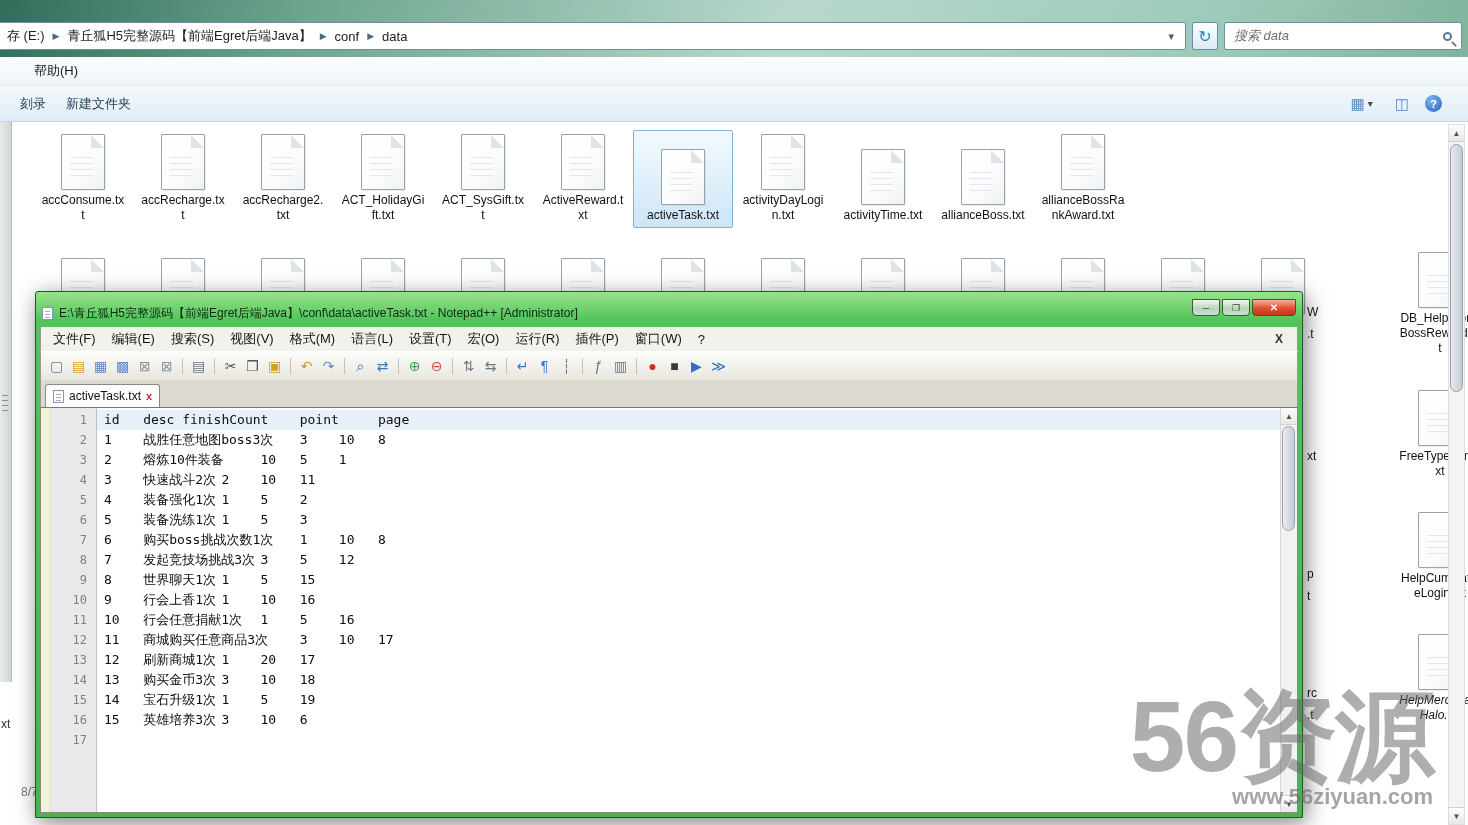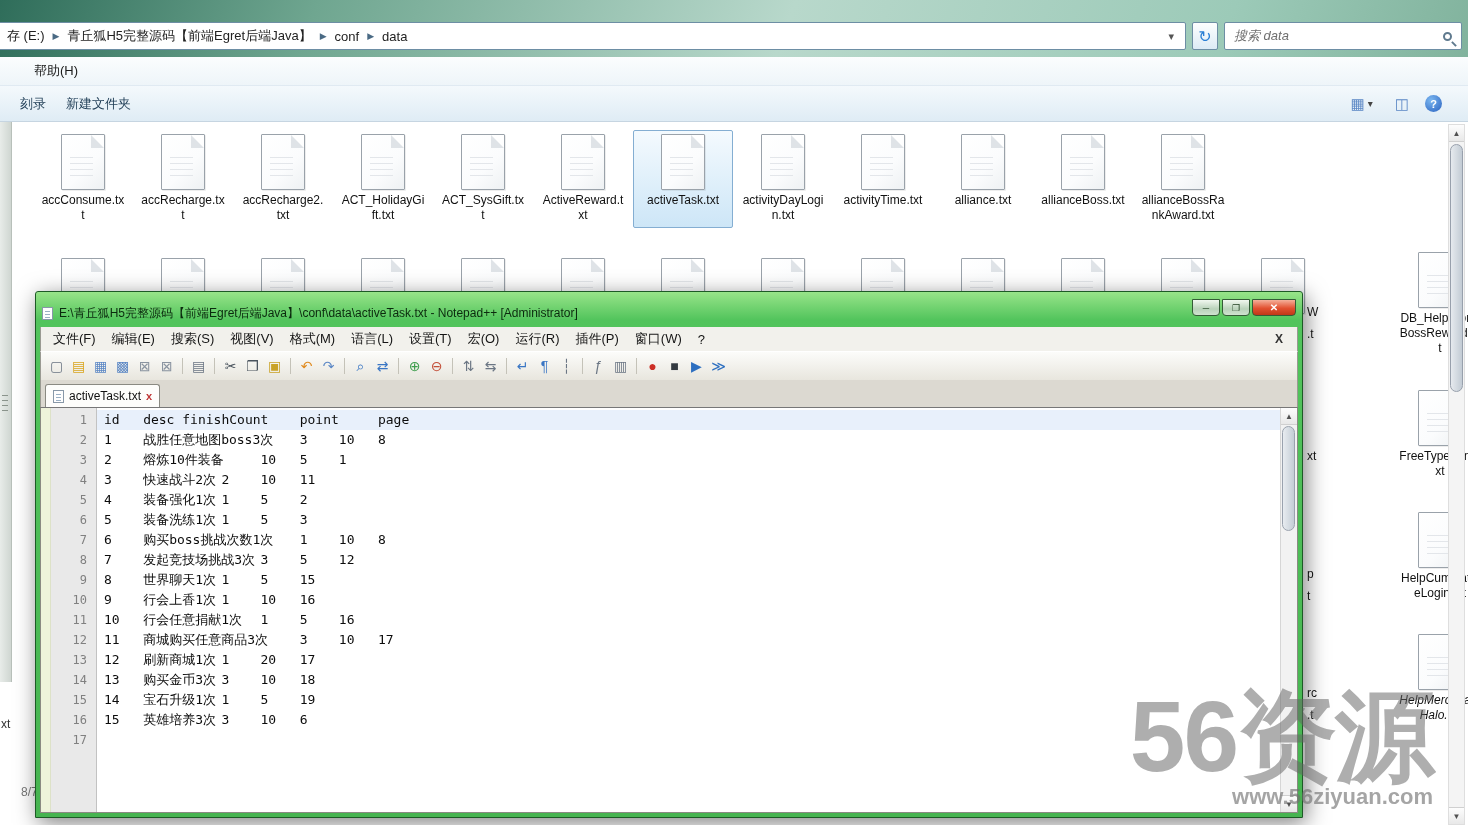--- a/index.html
+++ b/index.html
@@ -48,21 +48,21 @@
   .vdd { color:#444; font-size:10px; font-style:normal; }
   .pvw { color:#5b87c5; font-size:15px; margin:0 16px; }
   .help-circle {
     width:17px; height:17px; border-radius:50%;
     background:radial-gradient(circle at 35% 30%,#7ab6f0,#2a62c0);
     color:#fff; font-weight:bold; font-size:11px; display:flex; align-items:center; justify-content:center; margin-right:16px;
   }
   
   .filearea { position:absolute; top:122px; left:0; right:0; bottom:0; background:#fff; }
   .row1 { position:absolute; left:33px; top:8px; display:flex; }
-  .file { width:100px; display:flex; flex-direction:column; align-items:center; padding:3px 0 4px; border:1px solid transparent; border-radius:2px; }
+  .file { width:100px; display:flex; flex-direction:column; align-items:center; padding:3px 0 4px; border:1px solid transparent; border-radius:2px;justify-content:flex-end; }
   .flabel { margin-top:3px; width:84px; text-align:center; font-size:12px; line-height:15px; color:#111; word-break:break-all; }
   .file.sel { background:linear-gradient(#f4fafe,#cde6f7); border-color:#84aed2; }
   .doc { width:44px; height:56px; position:relative; border:1px solid #9aa2aa; border-radius:1px;
          background:linear-gradient(135deg,#ffffff 0%,#fbfcfd 60%,#eef1f3 100%); box-shadow:1px 1px 0 rgba(0,0,0,.07); }
   .doc::before { content:""; position:absolute; top:0; right:0; width:0; height:0;
                  border-style:solid; border-width:0 13px 13px 0;
                  border-color:transparent #ffffff #dfe3e7 transparent; }
   .doc i { position:absolute; left:8px; right:11px; top:22px; height:1px; background:#e3e6ea;
            box-shadow:0 6px 0 #e3e6ea, 0 12px 0 #e3e6ea, 0 18px 0 #e3e6ea; }
   .row2 { position:absolute; left:33px; top:136px; display:flex; }
@@ -225,26 +225,20 @@
     <div class="file">
         <span class="doc">
           <i></i>
         </span>
         <span class="flabel">activityTime.txt</span>
       </div>
     <div class="file">
         <span class="doc">
           <i></i>
         </span>
-        <span class="flabel">alliance.txt</span>
-      </div>
-    <div class="file">
-        <span class="doc">
-          <i></i>
-        </span>
         <span class="flabel">allianceBoss.txt</span>
       </div>
     <div class="file">
         <span class="doc">
           <i></i>
         </span>
         <span class="flabel">allianceBossRankAward.txt</span>
       </div>
   </div>
 

